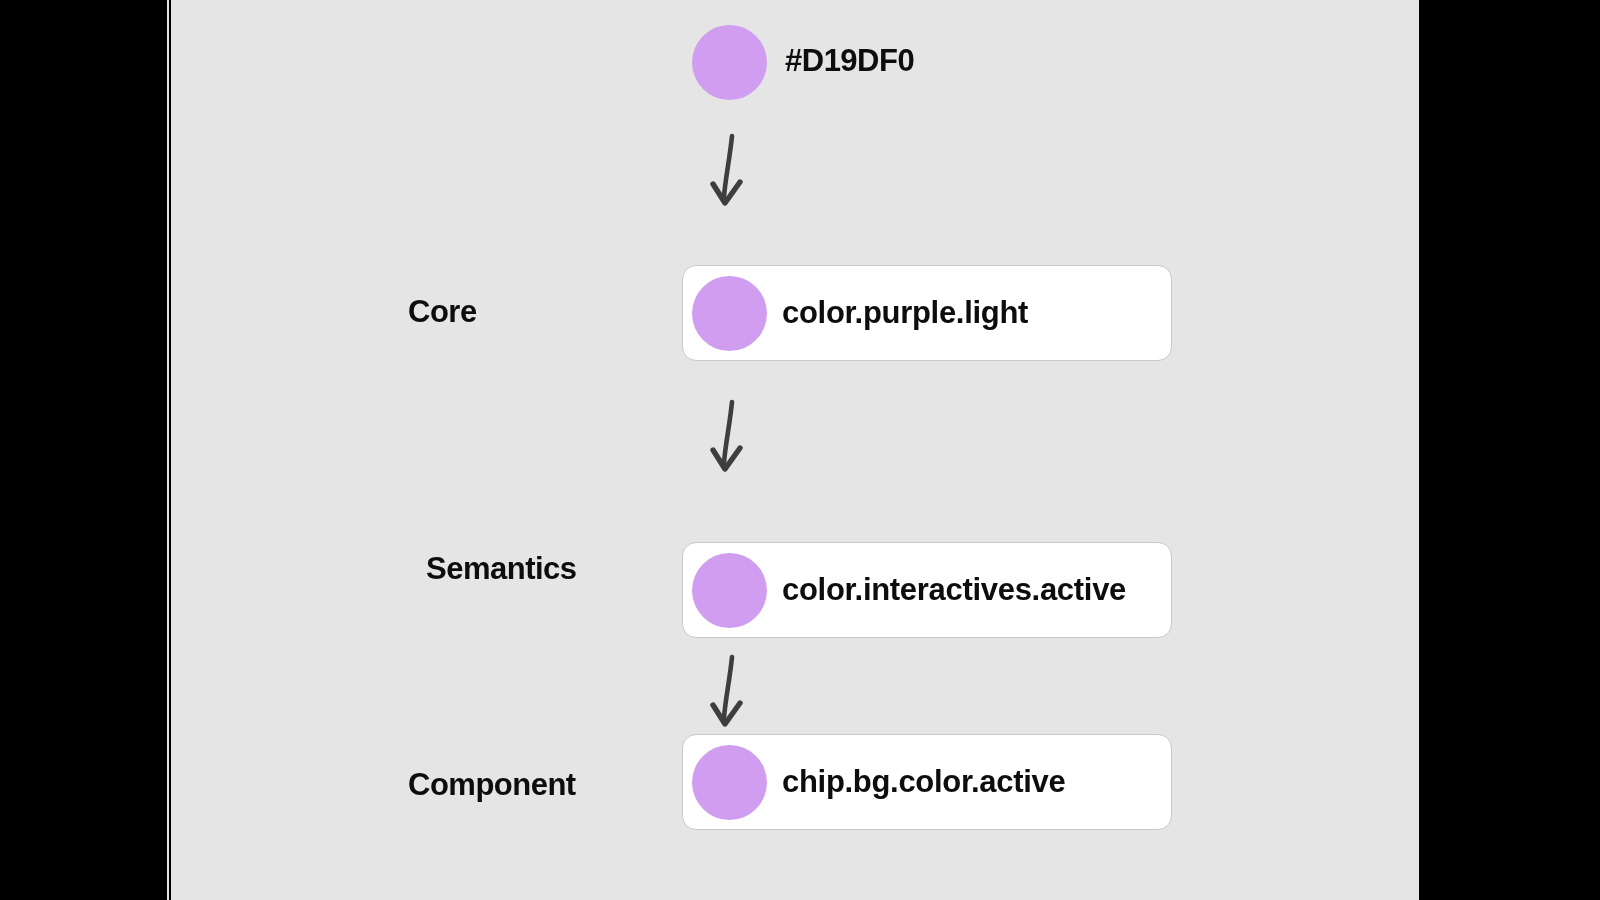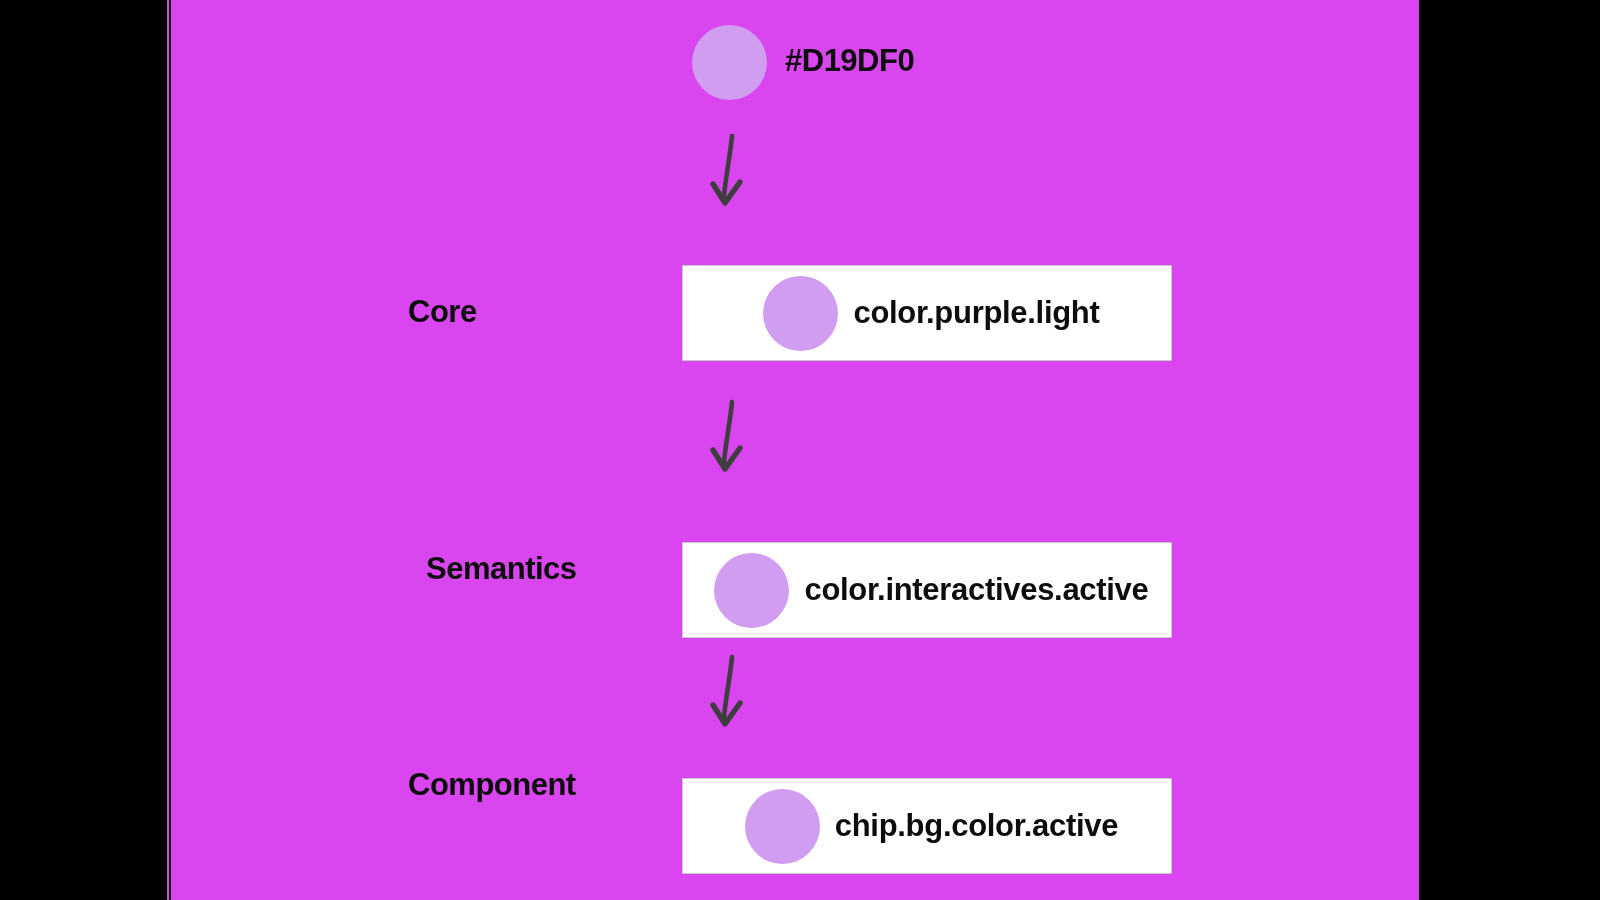--- a/index.html
+++ b/index.html
@@ -1,21 +1,21 @@
 <!DOCTYPE html>
 <html><head>
 <meta charset="utf-8">
 <style>
   * { margin: 0; padding: 0; box-sizing: border-box; }
   html, body { width: 1600px; height: 900px; background: #000; }
   .stage {
     position: relative;
     width: 1600px;
     height: 900px;
-    background: #d946ef;
+    background: #e5e5e5;
     overflow: hidden;
     font-family: "Liberation Sans", sans-serif;
     color: #0d0d0d;
   }
   .letterbox { position: absolute; top: 0; bottom: 0; background: #000000; }
   .letterbox.left  { left: 0; width: 167px; }
   .letterbox.right { left: 1419px; width: 181px; }
   .edge-line { position: absolute; top: 0; bottom: 0; left: 169px; width: 2px; background: #000000; }
 
   .swatch {
@@ -48,28 +48,27 @@
   .tier-label.core      { top: 313px; text-align: center; }
   .tier-label.semantics { top: 570px; margin-left: 18px; }
   .tier-label.component { top: 786px; }
 
   .token-box {
     position: absolute;
     left: 682px;
     width: 490px; height: 96px;
     background: #ffffff;
     border: 1.5px solid #c9c9c9;
-    border-radius: 1px;
+    border-radius: 14px;
     display: flex;
     align-items: center;
-    justify-content: center;
   }
   .token-box.core      { top: 265px; }
   .token-box.semantics { top: 522px; margin-top: 20px; }
-  .token-box.component { top: 778px; }
+  .token-box.component { top: 734px; }
 
   .token-box .swatch { position: static; margin-left: 9px; flex: 0 0 auto; }
 
   .token-name {
     margin-left: 15px;
     font-size: 31px;
     font-weight: 600;
     letter-spacing: -0.3px;
     white-space: nowrap;
   }

